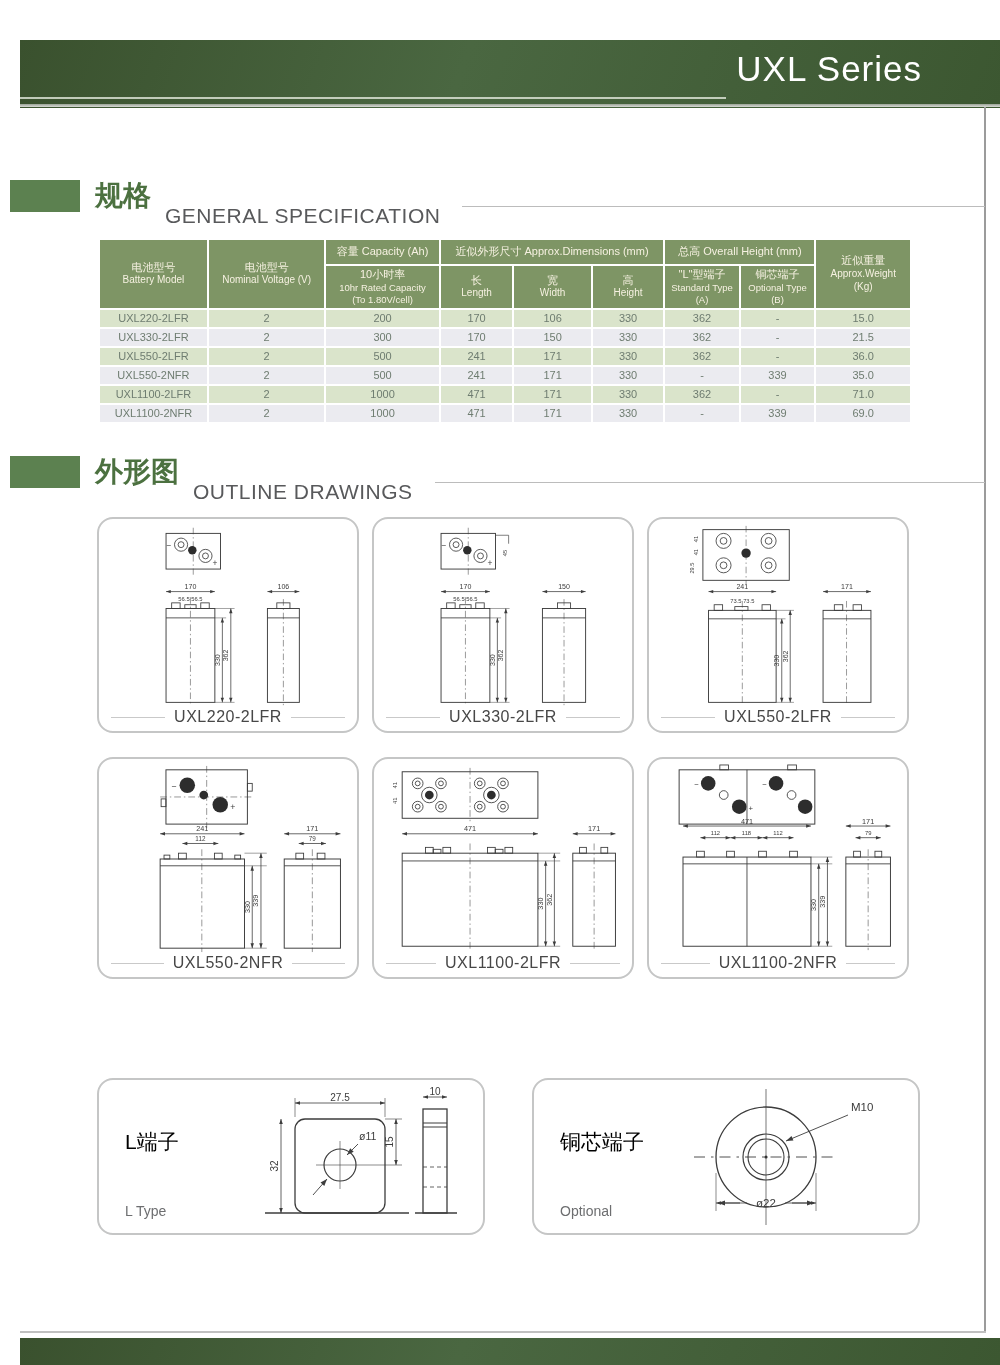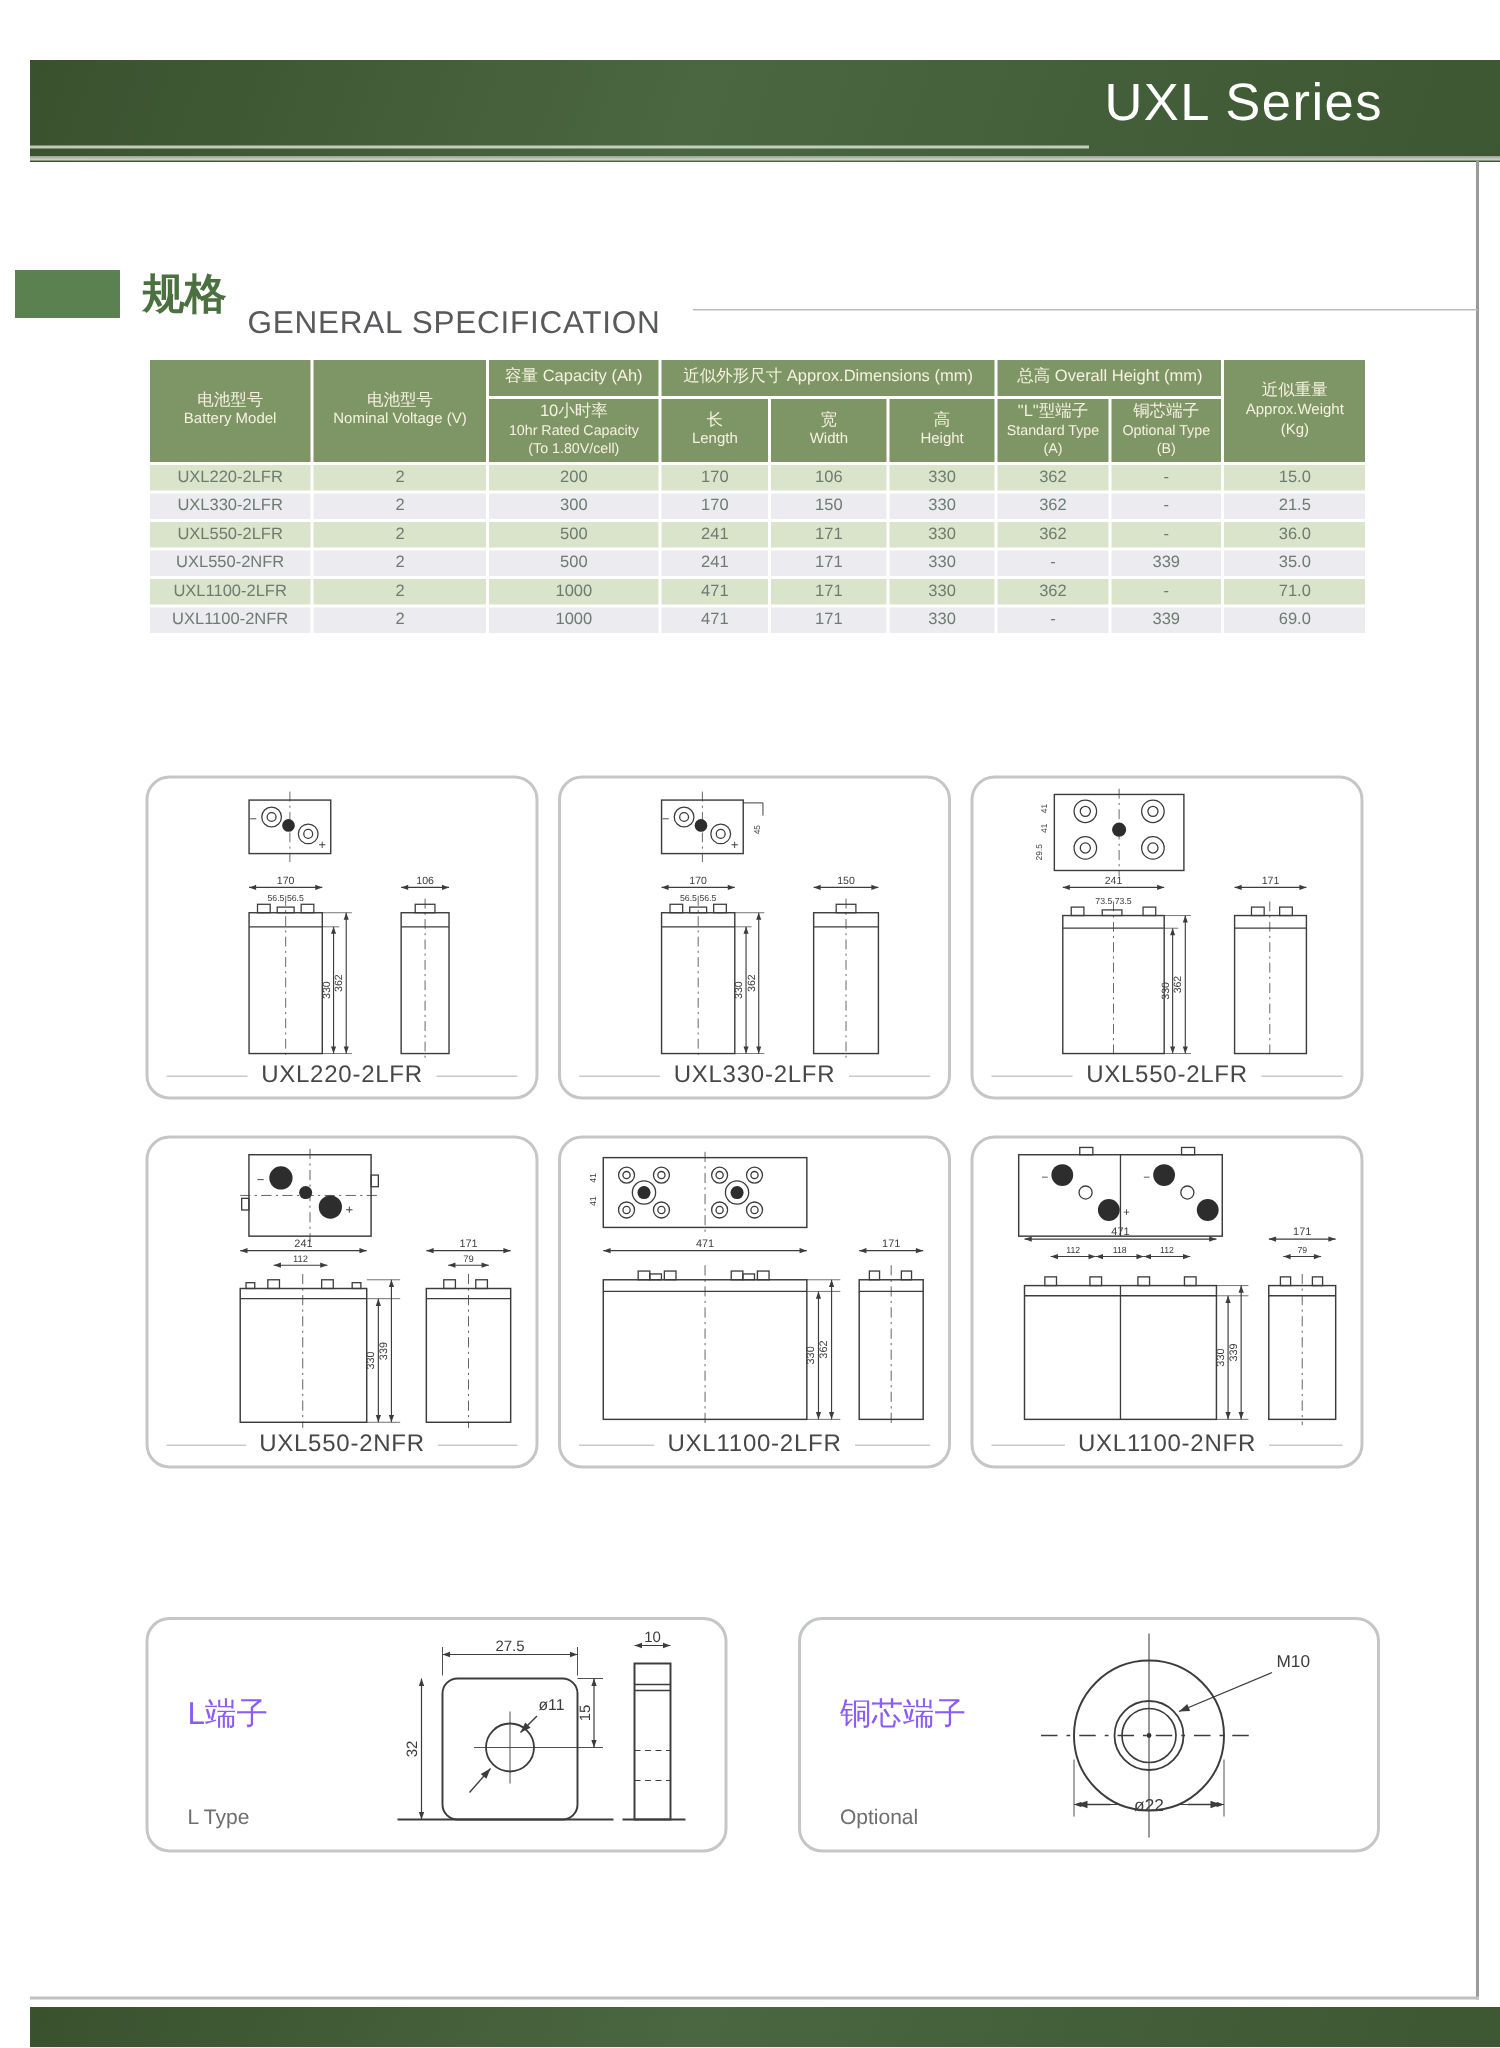--- a/index.html
+++ b/index.html
@@ -49,21 +49,21 @@
            background:#fff; }
   .panel svg { position:absolute; left:3px; top:5px; }
   .panel-label { position:absolute; left:12px; right:12px; bottom:5px; display:flex;
                  align-items:center; gap:9px; font-size:16px; color:#474747; letter-spacing:.5px; }
   .panel-label::before, .panel-label::after { content:""; flex:1; height:1px; background:#c9c9c9; }
 
   
   .tcard { position:absolute; top:1078px; width:388px; height:157px; border:2px solid #c5c6c6;
            border-radius:16px; background:#fff; }
   .tlabel { position:absolute; left:26px; top:48px; }
-  .tcn { font-size:21px; color:#8b5cf6; margin-bottom:7px; }
+  .tcn { font-size:21px; color:#000000; margin-bottom:7px; }
   .ten { font-size:14px; color:#6d6e70;margin-top:47px; }
   .tcard svg { position:absolute; left:110px; top:3px; }
 </style>
 </head>
 <body>
 
 <div class="page">
 
   <div class="topbar">
     <div class="topbar-line"></div>
@@ -207,20 +207,26 @@
             <td>171</td>
             <td>330</td>
             <td>-</td>
             <td>339</td>
             <td>69.0</td>
           </tr>
         </tbody>
     </table>
   </div>
 
+  <div class="sec" style="top:452px">
+    <span class="sec-block"></span>
+    <span class="sec-cn">外形图</span>
+    <span class="sec-en">OUTLINE DRAWINGS</span>
+    <span class="sec-rule"></span>
+  </div>
   <div id="panels-host">
       <div class="panel" style="left: 97px; top: 517px; height: 216px;">
         <svg width="252" height="184" viewBox="0 0 252 196">
           <rect x="60" y="10" width="58" height="38" rx="0" fill="none" stroke="#3c3c3c" stroke-width="1"></rect>
           <line x1="89" y1="4" x2="89" y2="54" stroke="#3c3c3c" stroke-width="0.55" stroke-dasharray="7 3 1.5 3"></line>
           <circle cx="76" cy="22" r="7" fill="none" stroke="#3c3c3c" stroke-width="0.9"></circle>
           <circle cx="76" cy="22" r="3.15" fill="none" stroke="#3c3c3c" stroke-width="0.9"></circle>
           <text x="63" y="26" font-size="9" fill="#3c3c3c" text-anchor="middle" font-family="&quot;Liberation Sans&quot;,sans-serif">−</text>
           <circle cx="102" cy="34" r="7" fill="none" stroke="#3c3c3c" stroke-width="0.9"></circle>
           <circle cx="102" cy="34" r="3.15" fill="none" stroke="#3c3c3c" stroke-width="0.9"></circle>

